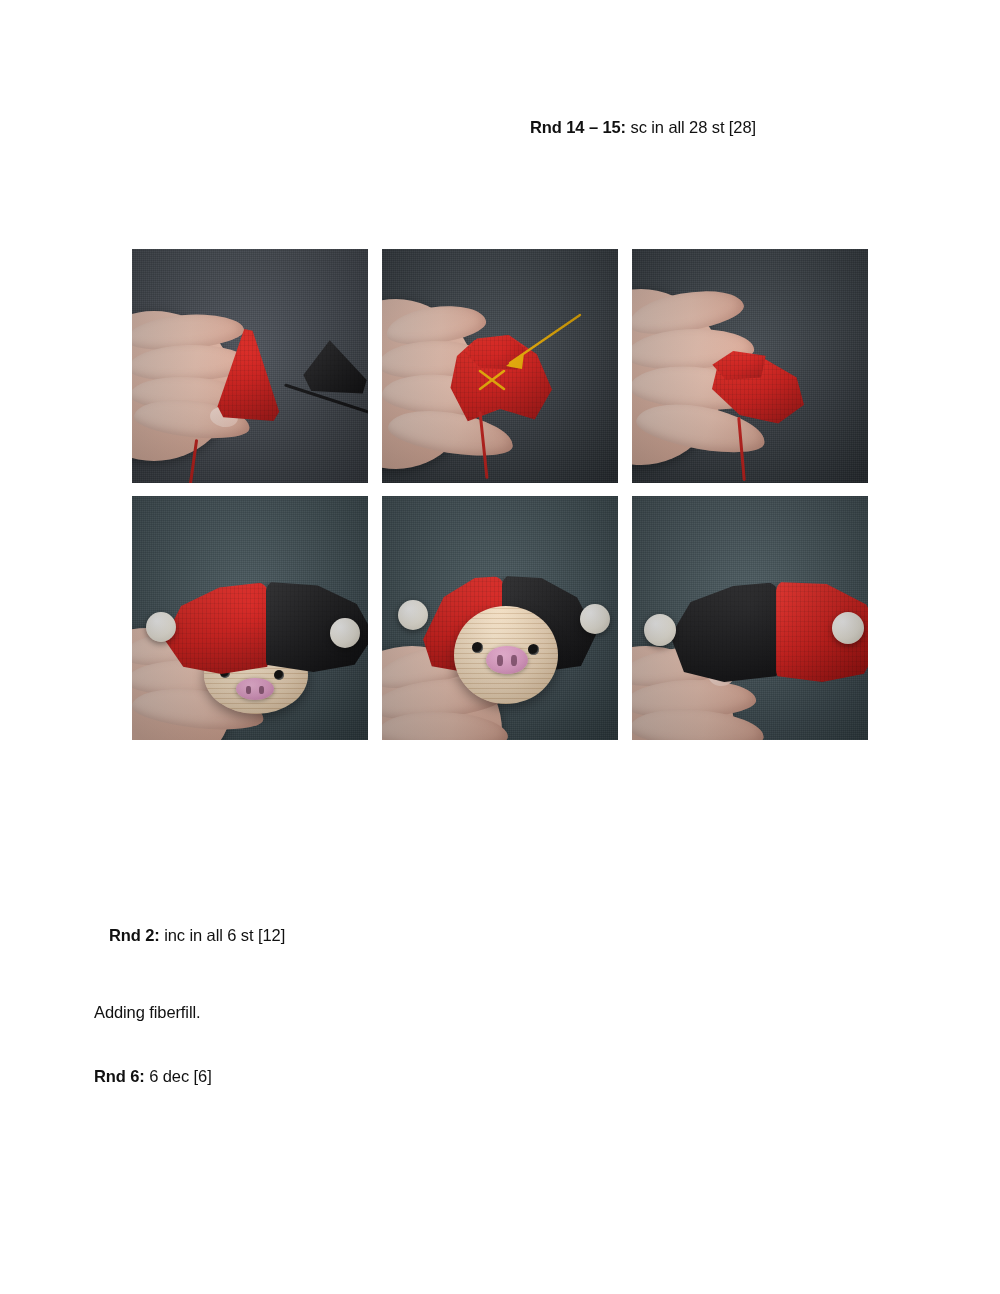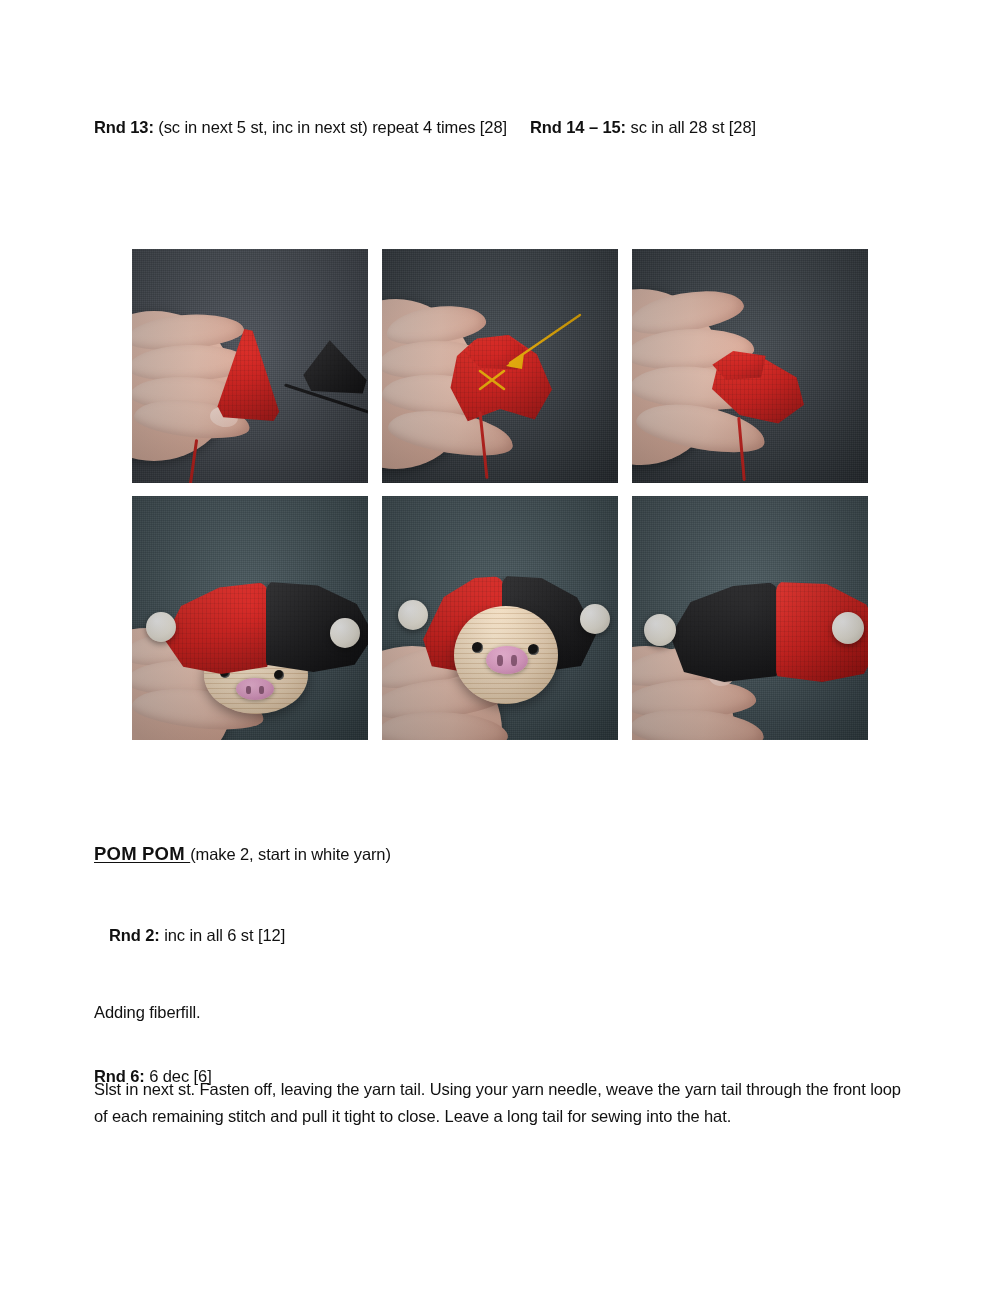--- a/index.html
+++ b/index.html
@@ -197,23 +197,20 @@
     background: radial-gradient(circle at 35% 30%, #ffffff 0%, #f3efe4 55%, #d9d2c2 100%);
     border-radius: 50%;
     box-shadow: 0 2px 6px rgba(0,0,0,0.45);
   }
 </style>
 </head>
 <body>
 
 <div class="page">
 
-  <div class="txt" id="rnd13">
-    <b>Rnd 13:</b><span> (sc in next 5 st, inc in next st) repeat 4 times [28]</span>
-  </div>
 
   <div class="txt" id="rnd1415">
     <b>Rnd 14 – 15:</b><span> sc in all 28 st [28]</span>
   </div>
 
 
   <div class="photo-grid">
 
     <div class="photo-row">
 
@@ -389,31 +386,27 @@
                     border-radius:12px;">
           <div class="stitch"></div>
         </div>
         <div class="pom" style="left:12px; top:118px; width:32px; height:32px;"></div>
         <div class="pom" style="left:200px; top:116px; width:32px; height:32px;"></div>
         <div class="vign"></div>
       </div>
     </div>
   </div>
 
-  <div class="txt" id="pompom-head">
-    <span class="ul">POM POM </span><span class="sub">(make 2, start in white yarn)</span>
-  </div>
 
 
   <div class="txt" id="rnd2">
     <b>Rnd 2:</b><span> inc in all 6 st [12]</span>
   </div>
 
 
   <div class="txt" id="addfib">Adding fiberfill.</div>
 
   <div class="txt" id="rnd6">
     <b>Rnd 6:</b><span> 6 dec [6]</span>
   </div>
 
-  <div class="txt" id="slst">Slst in next st. Fasten off, leaving the yarn tail. Using your yarn needle, weave the yarn tail through the front loop of each remaining stitch and pull it tight to close. Leave a long tail for sewing into the hat.</div>
 
 </div>
 
 </body></html>

